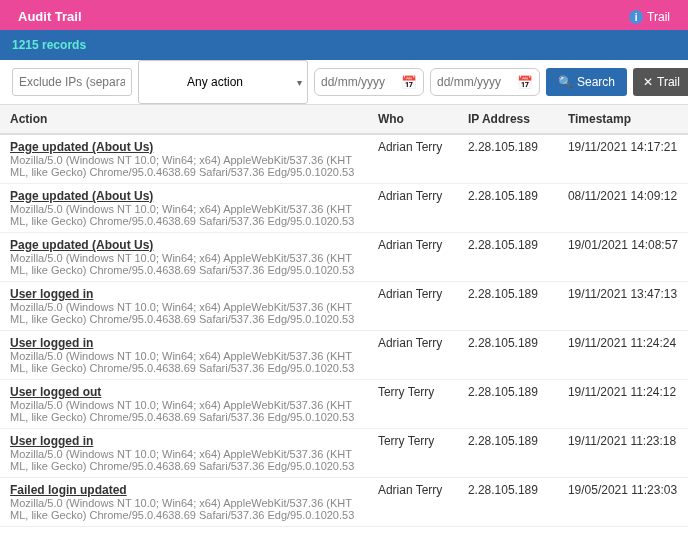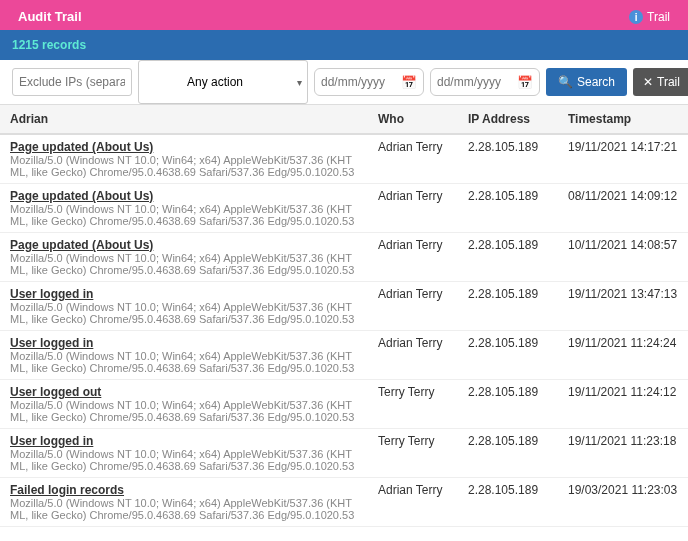--- a/index.html
+++ b/index.html
@@ -246,21 +246,21 @@
   <button class="btn-clear">
     <span>✕</span>
     <span>Trail</span>
   </button>
 </div>
 
 <div class="table-container">
   <table>
     <thead>
       <tr>
-        <th>Adrian</th>
+        <th>Action</th>
         <th class="col-who">Who</th>
         <th class="col-ip">IP Address</th>
         <th class="col-ts">Timestamp</th>
       </tr>
     </thead>
     <tbody id="table-body">
     <tr>
       <td>
         <div class="action-main">Page updated (About Us)</div>
         <div class="action-sub">Mozilla/5.0 (Windows NT 10.0; Win64; x64) AppleWebKit/537.36 (KHTML, like Gecko) Chrome/95.0.4638.69 Safari/537.36 Edg/95.0.1020.53</div>
@@ -278,21 +278,21 @@
       <td class="col-ip-val">2.28.105.189</td>
       <td class="col-ts-val">08/11/2021 14:09:12</td>
     </tr>
         <tr>
       <td>
         <div class="action-main">Page updated (About Us)</div>
         <div class="action-sub">Mozilla/5.0 (Windows NT 10.0; Win64; x64) AppleWebKit/537.36 (KHTML, like Gecko) Chrome/95.0.4638.69 Safari/537.36 Edg/95.0.1020.53</div>
       </td>
       <td class="col-who-val">Adrian Terry</td>
       <td class="col-ip-val">2.28.105.189</td>
-      <td class="col-ts-val">10/11/2021 14:08:57</td>
+      <td class="col-ts-val">19/01/2021 14:08:57</td>
     </tr>
         <tr>
       <td>
         <div class="action-main">User logged in</div>
         <div class="action-sub">Mozilla/5.0 (Windows NT 10.0; Win64; x64) AppleWebKit/537.36 (KHTML, like Gecko) Chrome/95.0.4638.69 Safari/537.36 Edg/95.0.1020.53</div>
       </td>
       <td class="col-who-val">Adrian Terry</td>
       <td class="col-ip-val">2.28.105.189</td>
       <td class="col-ts-val">19/11/2021 13:47:13</td>
     </tr>
@@ -318,26 +318,26 @@
       <td>
         <div class="action-main">User logged in</div>
         <div class="action-sub">Mozilla/5.0 (Windows NT 10.0; Win64; x64) AppleWebKit/537.36 (KHTML, like Gecko) Chrome/95.0.4638.69 Safari/537.36 Edg/95.0.1020.53</div>
       </td>
       <td class="col-who-val">Terry Terry</td>
       <td class="col-ip-val">2.28.105.189</td>
       <td class="col-ts-val">19/11/2021 11:23:18</td>
     </tr>
         <tr>
       <td>
-        <div class="action-main">Failed login records</div>
-        <div class="action-sub">Mozilla/5.0 (Windows NT 10.0; Win64; x64) AppleWebKit/537.36 (KHTML, like Gecko) Chrome/95.0.4638.69 Safari/537.36 Edg/95.0.1020.53</div>
-      </td>
-      <td class="col-who-val">Adrian Terry</td>
-      <td class="col-ip-val">2.28.105.189</td>
-      <td class="col-ts-val">19/03/2021 11:23:03</td>
+        <div class="action-main">Failed login updated</div>
+        <div class="action-sub">Mozilla/5.0 (Windows NT 10.0; Win64; x64) AppleWebKit/537.36 (KHTML, like Gecko) Chrome/95.0.4638.69 Safari/537.36 Edg/95.0.1020.53</div>
+      </td>
+      <td class="col-who-val">Adrian Terry</td>
+      <td class="col-ip-val">2.28.105.189</td>
+      <td class="col-ts-val">19/05/2021 11:23:03</td>
     </tr>
         <tr>
       <td>
         
         
       </td>
       <td class="col-who-val">Adrian Terry</td>
       <td class="col-ip-val">2.28.105.189</td>
       <td class="col-ts-val">19/11/2021 11:22:58</td>
     </tr>

